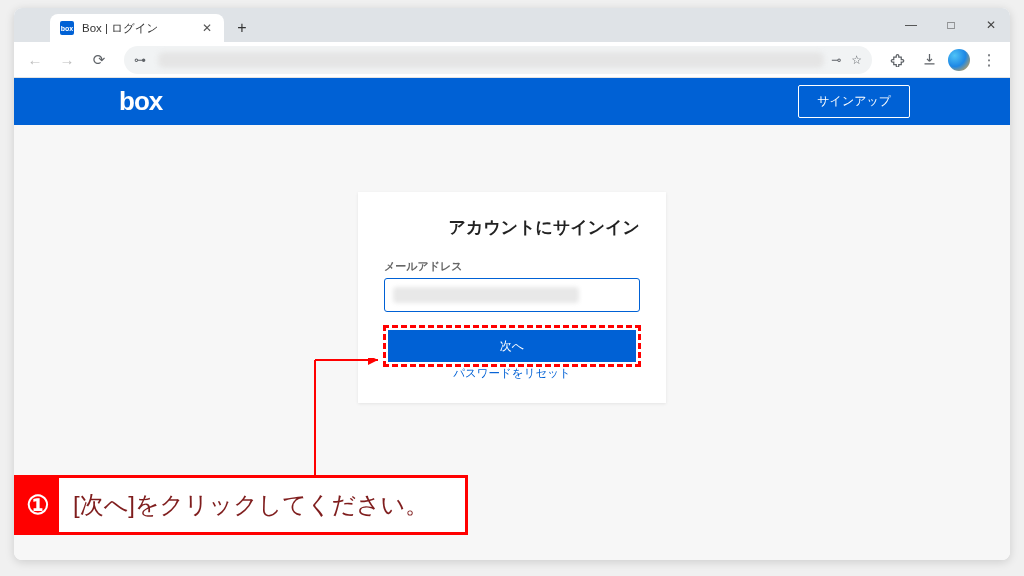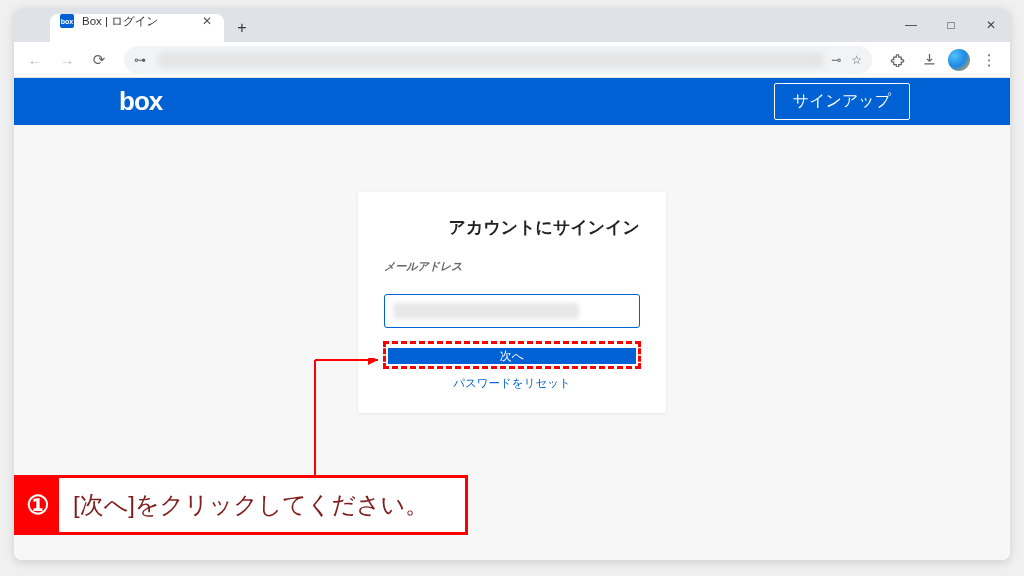--- a/index.html
+++ b/index.html
@@ -27,21 +27,21 @@
       display: flex;
       align-items: flex-end;
       padding: 0 8px;
       position: relative;
     }
     .tab {
       height: 28px;
       background: #fff;
       border-radius: 8px 8px 0 0;
       display: flex;
-      align-items: flex-start;
+      align-items: center;
       padding: 0 10px;
       margin-left: 28px;
       gap: 8px;
       min-width: 174px;
       font-size: 11.5px;
       color: #333;
     }
     .tab .favicon {
       width: 14px; height: 14px;
       background: #0061d5;
@@ -129,21 +129,21 @@
       font-size: 26px;
       font-weight: 700;
       letter-spacing: -1px;
       font-family: Arial, sans-serif;
     }
     .signup-btn {
       margin-left: auto;
       border: 1px solid #fff;
       color: #fff;
       padding: 7px 18px;
-      font-size: 16px;
+      font-size: 12px;
       background: transparent;
       border-radius: 2px;
     }
     .login-card {
       position: absolute;
       left: 50%; transform: translateX(-50%);
       top: 114px;
       width: 308px;
       background: #fff;
       padding: 24px 26px 22px;
@@ -153,22 +153,21 @@
       text-align: right;
       font-size: 17px;
       font-weight: 600;
       color: #222;
       margin-bottom: 20px;
     }
     .field-label {
       font-size: 11px;
       color: #666;
       font-weight: 600;
-      margin-bottom: 20px;
-      font-style: italic;
+      margin-bottom: 4px;
     }
     .email-input {
       width: 100%;
       height: 34px;
       border: 1px solid #0061d5;
       border-radius: 3px;
       padding: 0 10px;
       font-size: 12px;
       background: #fff;
       position: relative;
@@ -178,38 +177,38 @@
       background: #e8e8e8;
       border-radius: 4px;
       filter: blur(2px);
     }
     .next-wrap {
       position: relative;
       margin-top: 14px;
       padding: 4px;
     }
     .next-btn {
-      width: 100%; height: 16px;
+      width: 100%; height: 32px;
       background: #0061d5;
       color: #fff;
       border: none;
       font-size: 12px;
       font-weight: 500;
       cursor: pointer;
     }
     .dashed-box {
       position: absolute;
       left: -1px; top: -1px; right: -1px; bottom: -1px;
       border: 3px dashed #ff0000;
       pointer-events: none;
     }
     .reset-link {
       display: block;
       text-align: center;
-      margin-top: 8px;
+      margin-top: 0;
       color: #0061d5;
       font-size: 11.5px;
       text-decoration: none;
     }
     
     .arrow-svg {
       position: absolute;
       left: 300px; top: 280px;
       width: 80px; height: 140px;
       pointer-events: none;

